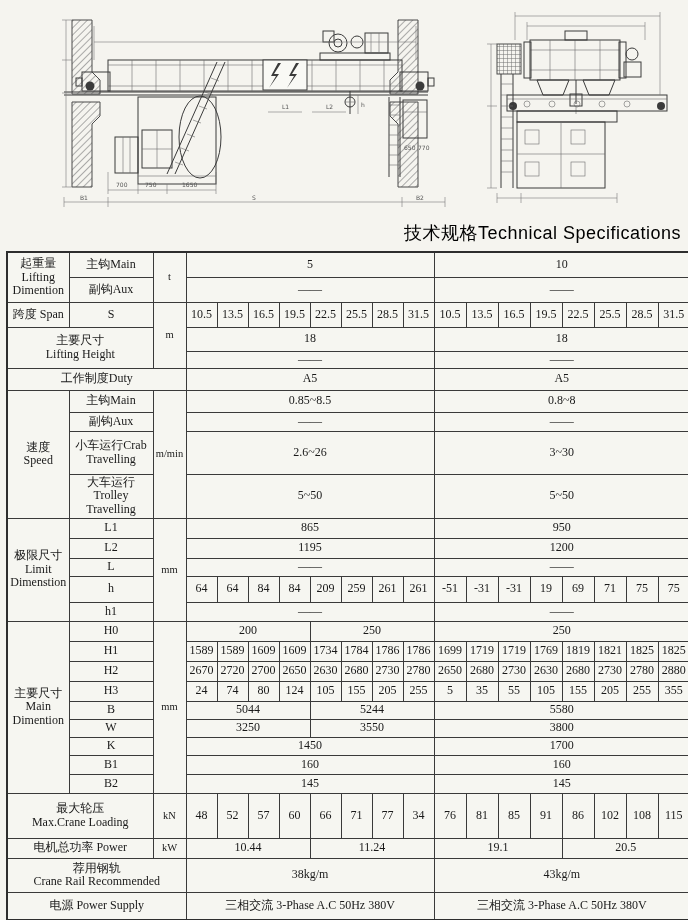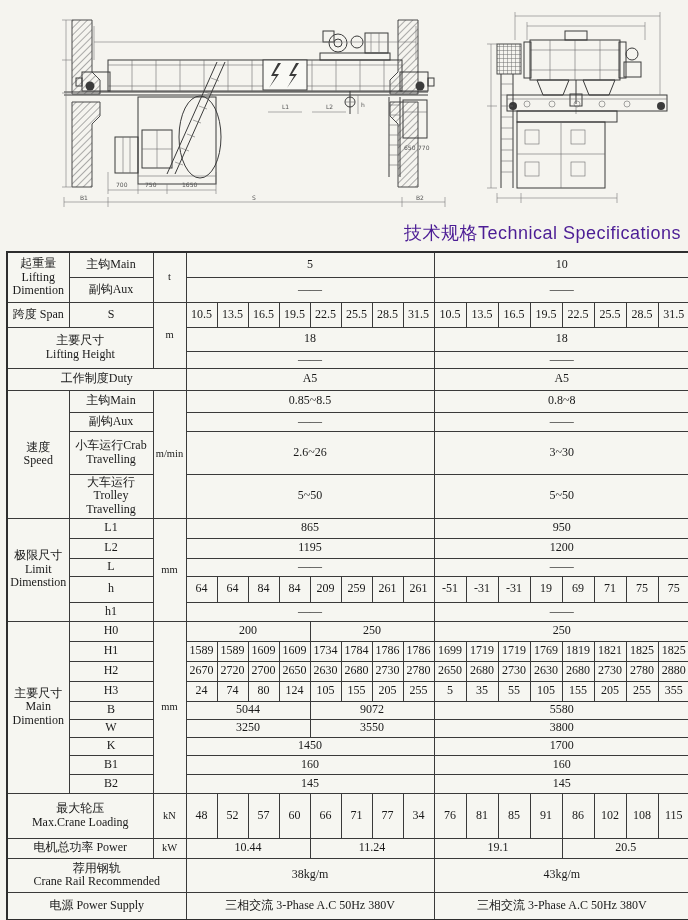--- a/index.html
+++ b/index.html
@@ -12,21 +12,21 @@
   .drawings{position:absolute;top:0;left:0;width:688px;height:215px;}
   svg{display:block;}
   .ln{stroke:#3b3b3b;stroke-width:1;fill:none;}
   .thin{stroke:#6b6b6b;stroke-width:.6;fill:none;}
   .dim{stroke:#7a7a7a;stroke-width:.6;fill:none;}
   .fill{fill:#3b3b3b;stroke:none;}
   .dimtxt{font-family:"DejaVu Sans",sans-serif;font-size:6px;fill:#555;}
   
   .page-title{
     position:absolute;top:221px;left:0;width:681px;text-align:right;
-    font-size:18px;letter-spacing:.5px;color:#4c1d95;
+    font-size:18px;letter-spacing:.5px;color:#000000;
   }
   
   .spec-wrap{position:absolute;top:251px;left:6px;}
   table{
     border-collapse:collapse;table-layout:fixed;width:676px;
     border:2px solid #2e2e2e;background:#f6f6f1;
   }
   td{
     border:1px solid #3a3a3a;text-align:center;vertical-align:middle;
     font-family:"Liberation Serif","DejaVu Serif",serif;
@@ -471,21 +471,21 @@
           <td>55</td>
           <td>105</td>
           <td>155</td>
           <td>205</td>
           <td>255</td>
           <td>355</td>
         </tr>
 <tr class="rh18">
   <td class="lbl">B</td>
   <td colspan="4">5044</td>
-  <td colspan="4">9072</td>
+  <td colspan="4">5244</td>
   <td colspan="8">5580</td>
 </tr>
 <tr class="rh18">
   <td class="lbl">W</td>
   <td colspan="4">3250</td>
   <td colspan="4">3550</td>
   <td colspan="8">3800</td>
 </tr>
 <tr class="rh18">
   <td class="lbl">K</td>

